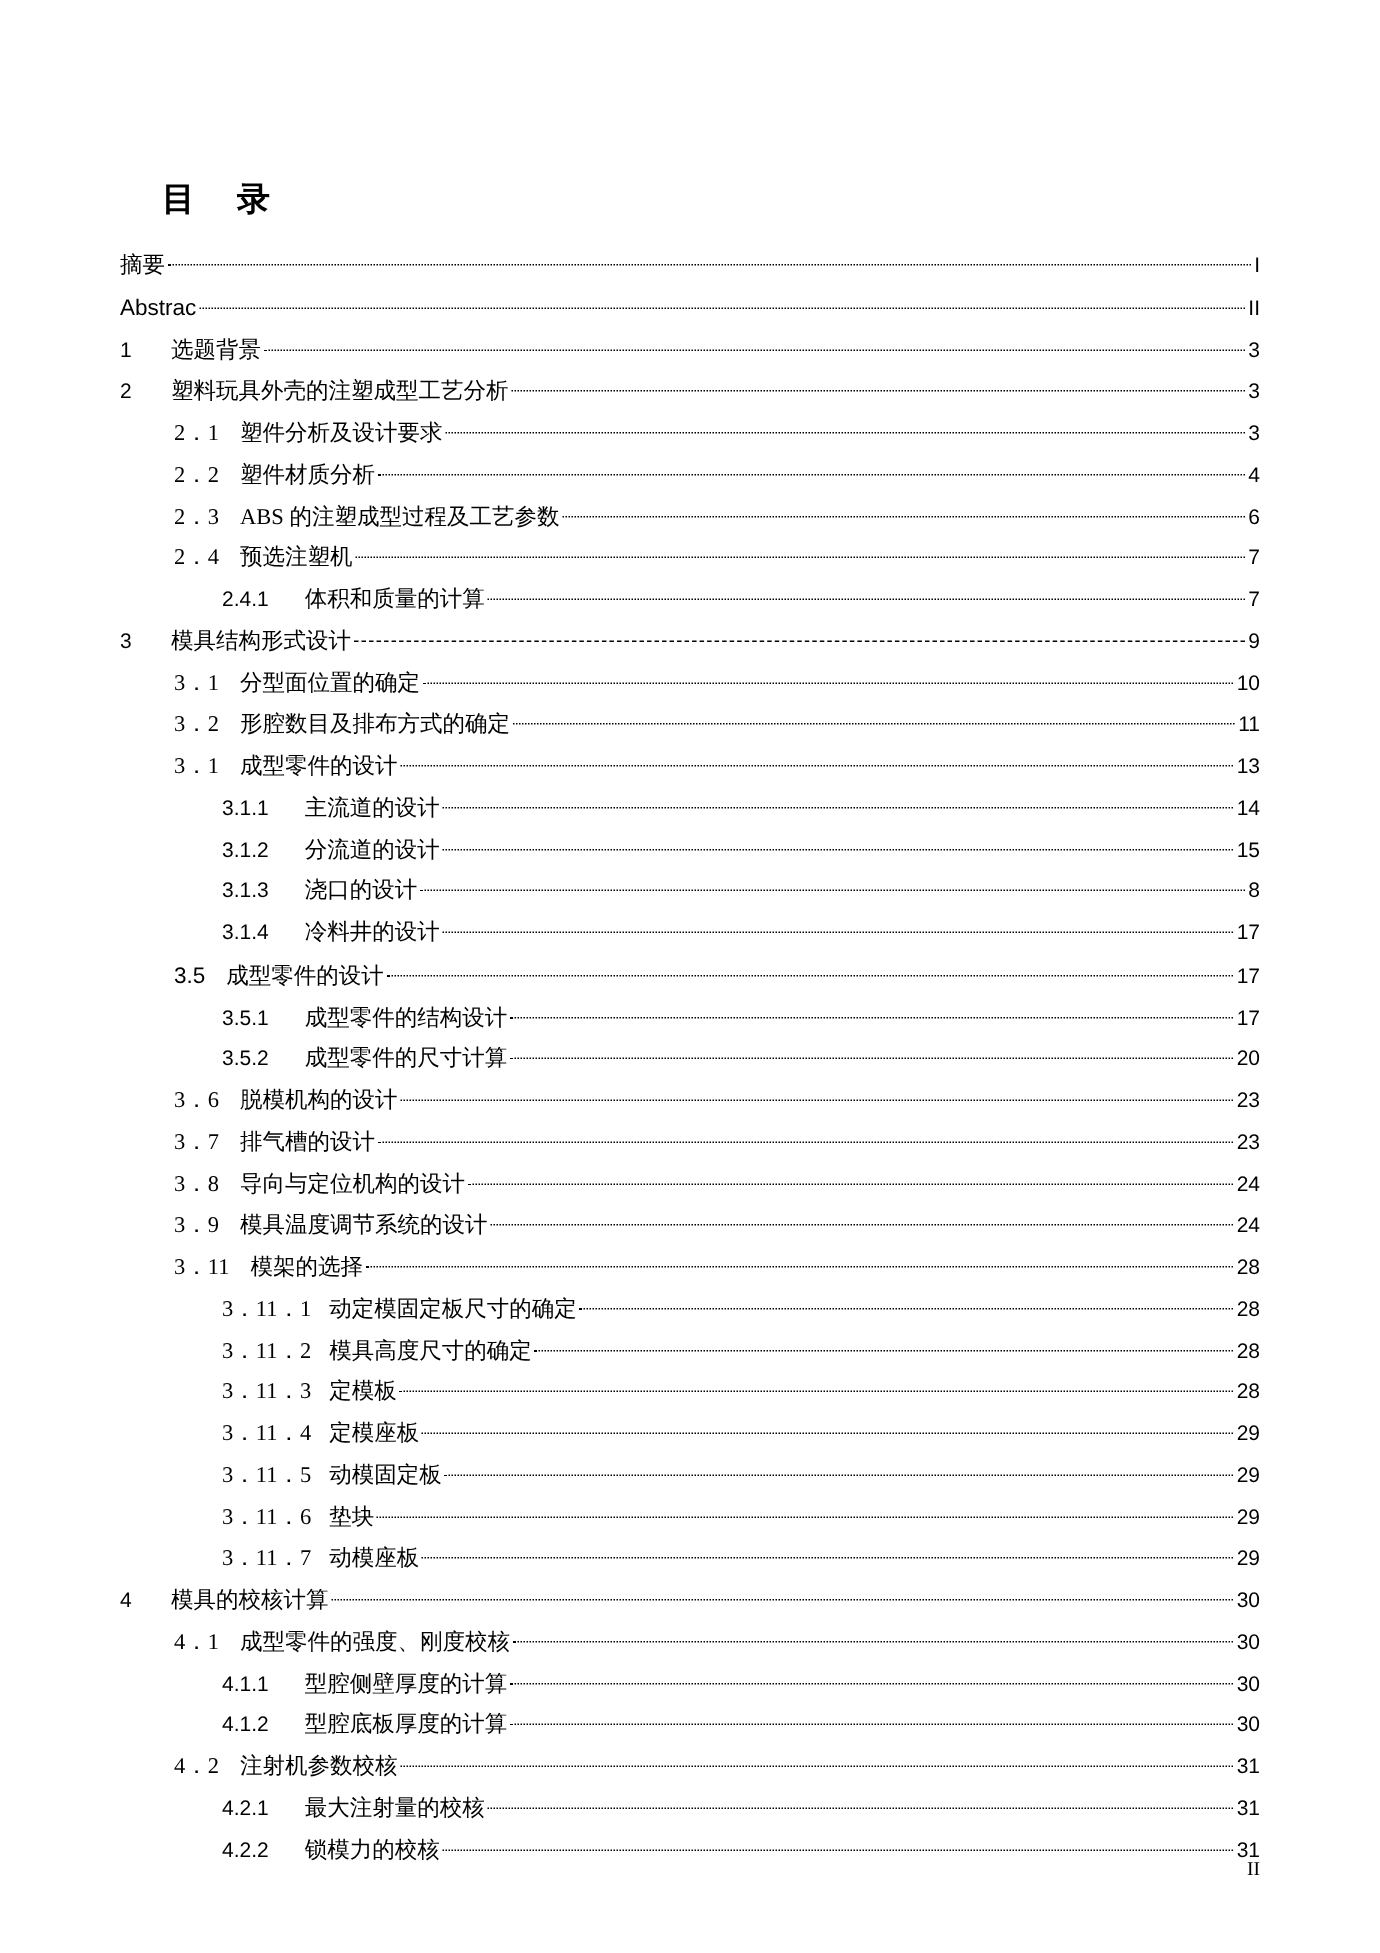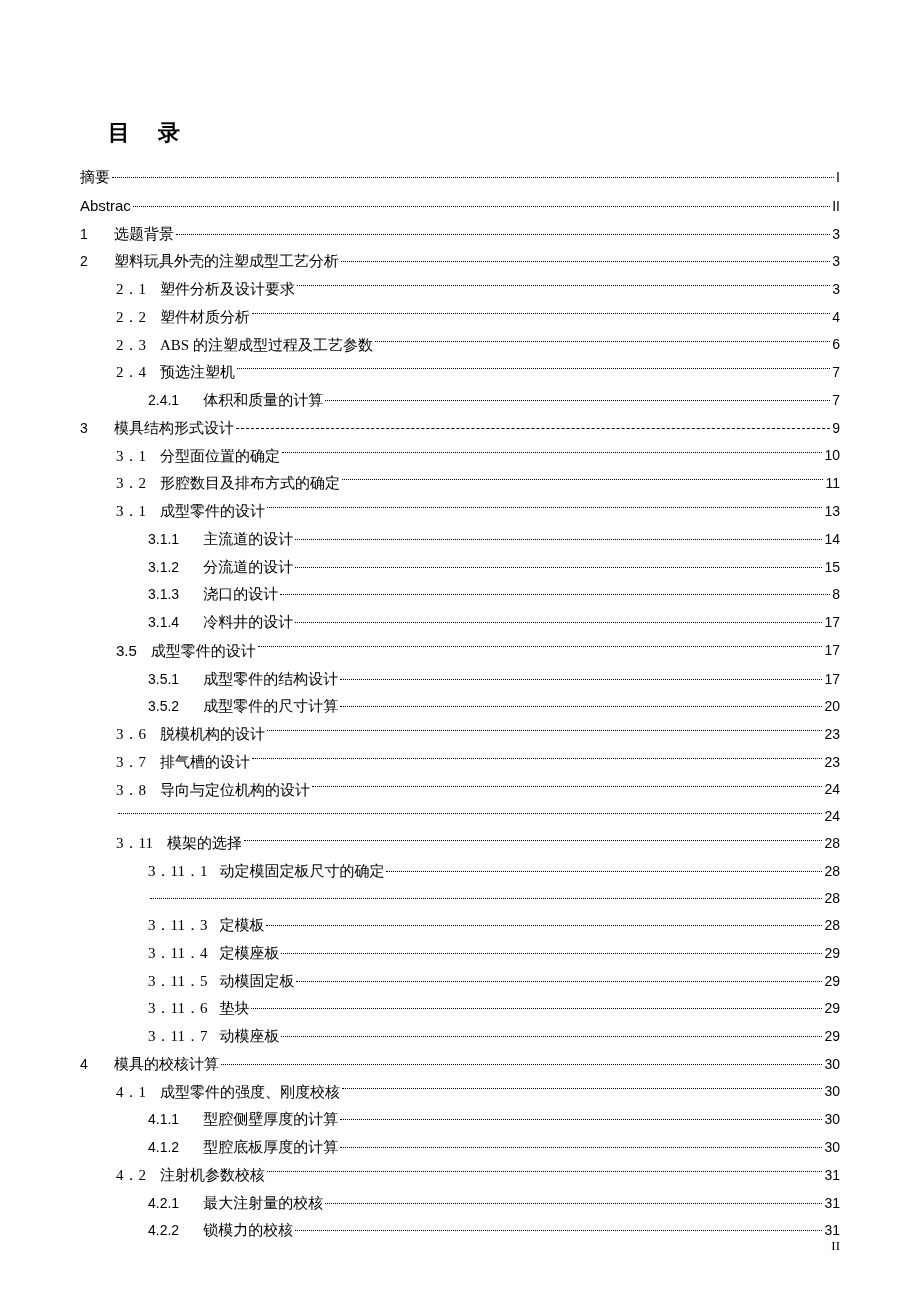--- a/index.html
+++ b/index.html
@@ -42,21 +42,21 @@
     }
     .toc-leader.dash {
       border-bottom: 1.5px dashed #000;
     }
     .toc-page {
       flex-shrink: 0;
       font-family: Arial, sans-serif;
       font-size: 14px;
     }
     .indent-0 { padding-left: 0; }
-    .indent-1 { padding-left: 36px; align-items: center; }
+    .indent-1 { padding-left: 36px; }
     .indent-2 { padding-left: 68px; }
     .chapnum {
       font-family: Arial, sans-serif;
       font-size: 14px;
       display: inline-block;
       min-width: 34px;
     }
     .secnum {
       display: inline-block;
       margin-right: 14px;
@@ -193,34 +193,36 @@
       <span class="toc-label"><span class="secnum">3．7</span><span>排气槽的设计</span></span>
       <span class="toc-leader"></span>
       <span class="toc-page">23</span>
     </div>
     <div class="toc-item indent-1">
       <span class="toc-label"><span class="secnum">3．8</span><span>导向与定位机构的设计</span></span>
       <span class="toc-leader"></span>
       <span class="toc-page">24</span>
     </div>
     <div class="toc-item indent-1">
+      <span class="toc-label"><span class="secnum">3．9</span><span>模具温度调节系统的设计</span></span>
       <span class="toc-leader"></span>
       <span class="toc-page">24</span>
     </div>
     <div class="toc-item indent-1">
       <span class="toc-label"><span class="secnum">3．11</span><span>模架的选择</span></span>
       <span class="toc-leader"></span>
       <span class="toc-page">28</span>
     </div>
     <div class="toc-item indent-2">
       <span class="toc-label"><span class="subnum-cn">3．11．1</span><span>动定模固定板尺寸的确定</span></span>
       <span class="toc-leader"></span>
       <span class="toc-page">28</span>
     </div>
     <div class="toc-item indent-2">
+      <span class="toc-label"><span class="subnum-cn">3．11．2</span><span>模具高度尺寸的确定</span></span>
       <span class="toc-leader"></span>
       <span class="toc-page">28</span>
     </div>
     <div class="toc-item indent-2">
       <span class="toc-label"><span class="subnum-cn">3．11．3</span><span>定模板</span></span>
       <span class="toc-leader"></span>
       <span class="toc-page">28</span>
     </div>
     <div class="toc-item indent-2">
       <span class="toc-label"><span class="subnum-cn">3．11．4</span><span>定模座板</span></span>

